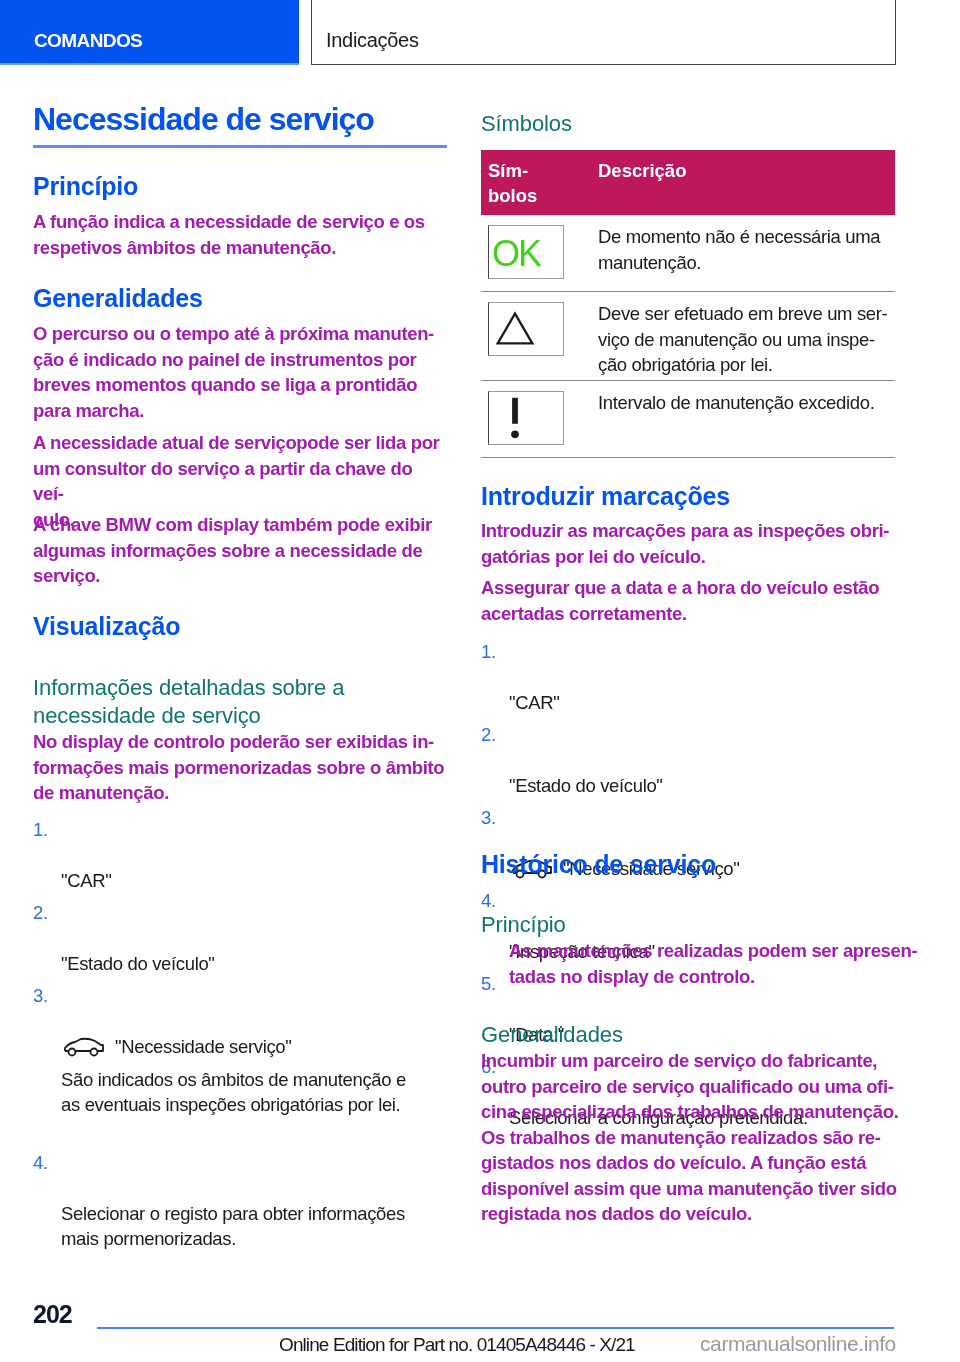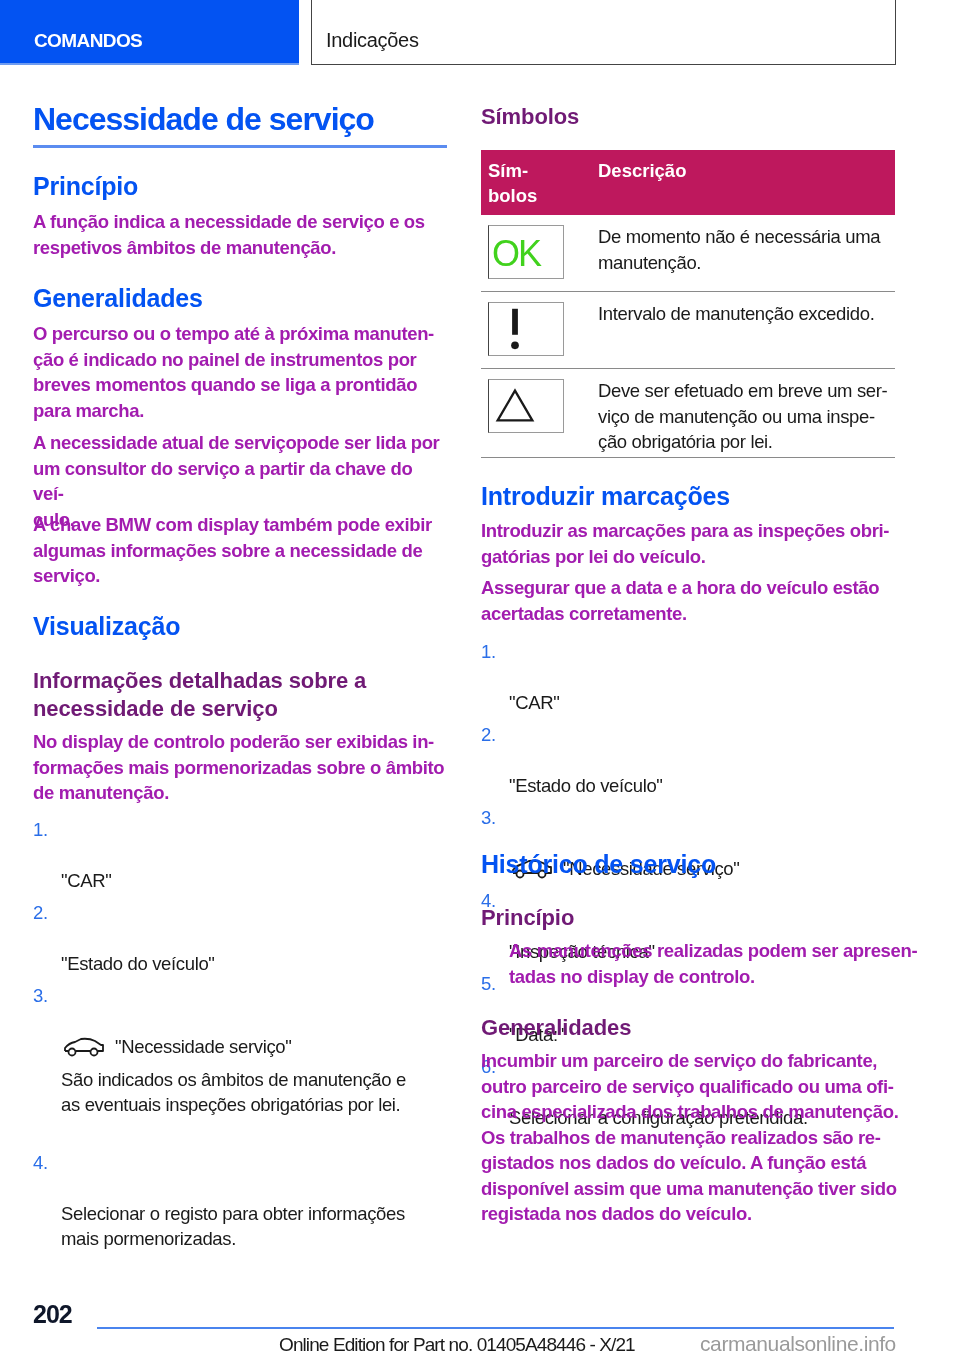--- a/index.html
+++ b/index.html
@@ -13,21 +13,21 @@
     .hdr-chapter span { position: absolute; left: 14px; top: 31px; font-size: 20px; color: #1a1a1a; letter-spacing: -0.3px; }
 
     .col { position: absolute; top: 0; }
     .col-left { left: 33px; width: 414px; }
     .col-right { left: 481px; width: 414px; }
 
     .abs { position: absolute; left: 0; }
     .page-title { font-size: 32px; font-weight: bold; color: #0353f2; letter-spacing: -1px; white-space: nowrap; }
     .title-rule { height: 3px; background: #5b8cf0; width: 414px; }
     .h2 { font-size: 25px; font-weight: bold; color: #0353f2; letter-spacing: -0.2px; white-space: nowrap; }
-    .h3 { font-size: 22px; font-weight: bold; color: #701a75; letter-spacing: -0.1px; line-height: 28px; }
+    .h3 { font-size: 22px; font-weight: normal; color: #0f766e; letter-spacing: -0.1px; line-height: 28px; margin-top: 7px; }
     .p { font-size: 18.5px; line-height: 25.5px; color: #a21caf; letter-spacing: -0.35px; white-space: pre-line; font-weight: bold; }
 
     .ol .li { position: relative; padding-left: 28px; font-size: 18.5px; line-height: 25.5px; letter-spacing: -0.35px; margin-bottom: 6.5px; white-space: pre-line; }
     .ol .num { position: absolute; left: 0; top: 0; color: #2a6ee8; }
     .car-icon { display: inline-block; vertical-align: -4px; width: 46px; height: 20px; margin-right: 8px; }
     .li .sub { display: block; margin-top: 7px; }
 
     .sym-table { position: absolute; left: 0; width: 414px; }
     .sym-head { background: #be185d; color: #fff; height: 65px; position: relative; }
     .sym-head .c1 { position: absolute; left: 7px; top: 8px; font-weight: bold; font-size: 18.5px; line-height: 25px; white-space: pre-line; }
@@ -118,39 +118,39 @@
     </div>
 
     <div class="sym-row" style="height:77px;">
       <div class="sym-box">
         <span class="ok-glyph">OK</span>
       </div>
       <span class="desc">De momento não é necessária uma
 manutenção.</span>
     </div>
 
-    <div class="sym-row" style="height:77px;">
-      <div class="sym-box">
-        <svg viewBox="0 0 54 54" width="52" height="52" style="position:absolute;left:0;top:0;">
-          <rect x="24" y="6" width="6" height="27" fill="#1a1a1a"></rect>
-          <circle cx="27" cy="44" r="4" fill="#1a1a1a"></circle>
-        </svg>
-      </div>
-      <span class="desc">Intervalo de manutenção excedido.</span>
-    </div>
-
     <div class="sym-row" style="height:89px;">
       <div class="sym-box">
         <svg viewBox="0 0 54 54" width="52" height="52" style="position:absolute;left:0;top:0;">
           <path d="M27 11 L45 42 L9 42 Z" fill="none" stroke="#1a1a1a" stroke-width="2.4" stroke-linejoin="miter"></path>
         </svg>
       </div>
       <span class="desc">Deve ser efetuado em breve um ser-
 viço de manutenção ou uma inspe-
 ção obrigatória por lei.</span>
+    </div>
+
+    <div class="sym-row" style="height:77px;">
+      <div class="sym-box">
+        <svg viewBox="0 0 54 54" width="52" height="52" style="position:absolute;left:0;top:0;">
+          <rect x="24" y="6" width="6" height="27" fill="#1a1a1a"></rect>
+          <circle cx="27" cy="44" r="4" fill="#1a1a1a"></circle>
+        </svg>
+      </div>
+      <span class="desc">Intervalo de manutenção excedido.</span>
     </div>
   </div>
 
   <div class="abs h2" style="top:482px;">Introduzir marcações</div>
   <div class="abs p" style="top:518px; width:414px;">Introduzir as marcações para as inspeções obri-
 gatórias por lei do veículo.</div>
   <div class="abs p" style="top:575px; width:414px;">Assegurar que a data e a hora do veículo estão
 acertadas corretamente.</div>
 
   <div class="abs ol" style="top:639px; width:414px;">

